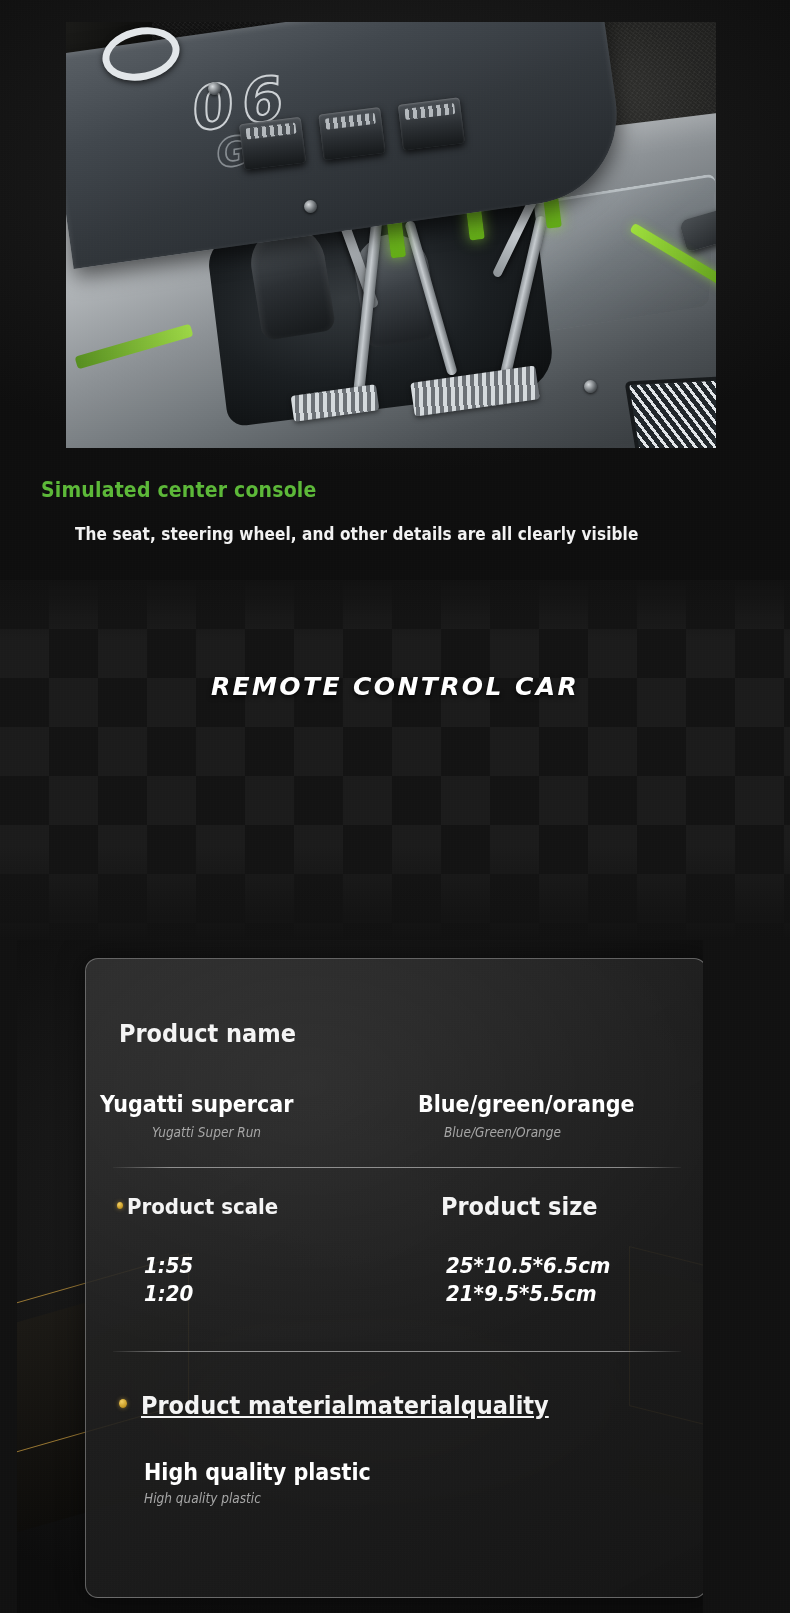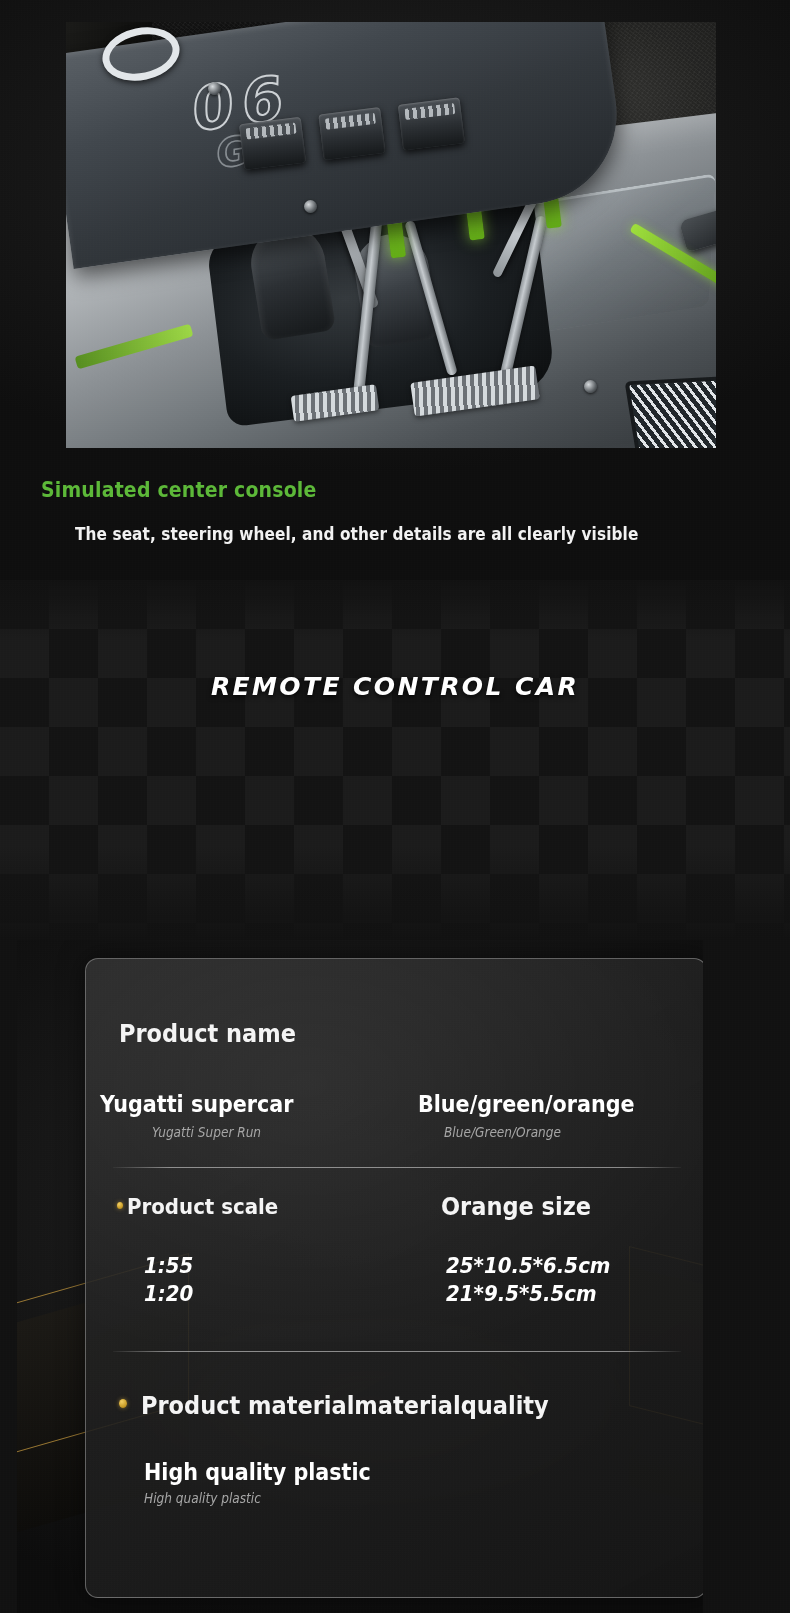--- a/index.html
+++ b/index.html
@@ -408,32 +408,32 @@
 
       <div class="val" style="position:absolute;left:332px;top:132px;">Blue/green/orange</div>
       <div class="sub" style="position:absolute;left:358px;top:165px;">Blue/Green/Orange</div>
 
       <div class="divider" style="left:27px;top:208px;width:568px;"></div>
 
       <div class="lbl sm" style="position:absolute;left:31px;top:235px;">
         <span class="dot"></span><span>Product scale</span>
       </div>
       <div class="lbl" style="position:absolute;left:355px;top:233px;">
-        <span>Orange size</span>
+        <span>Product size</span>
       </div>
 
       <div class="val italic" style="position:absolute;left:58px;top:294px;">1:55</div>
       <div class="val italic" style="position:absolute;left:58px;top:322px;">1:20</div>
 
       <div class="val italic" style="position:absolute;left:360px;top:294px;">25*10.5*6.5cm</div>
       <div class="val italic" style="position:absolute;left:360px;top:322px;">21*9.5*5.5cm</div>
 
       <div class="divider" style="left:27px;top:392px;width:568px;"></div>
 
-      <div class="lbl" style="position:absolute;left:33px;top:432px;">
+      <div class="lbl" style="position:absolute;left:33px;top:432px;text-decoration:underline;">
         <span class="dot big"></span><span>Product materialmaterialquality</span>
       </div>
       <div class="val" style="position:absolute;left:58px;top:500px;">High quality plastic</div>
       <div class="sub" style="position:absolute;left:58px;top:531px;">High quality plastic</div>
     </div>
   </div>
 
   <div class="grain"></div>
 </div>
 

